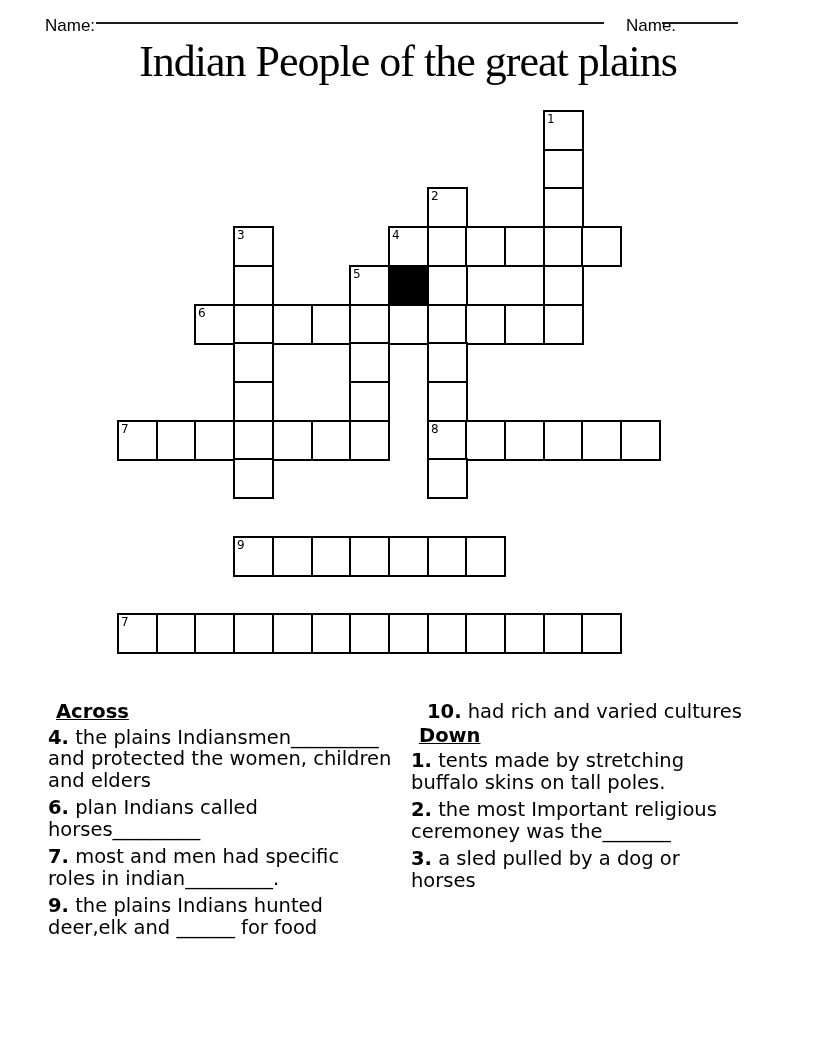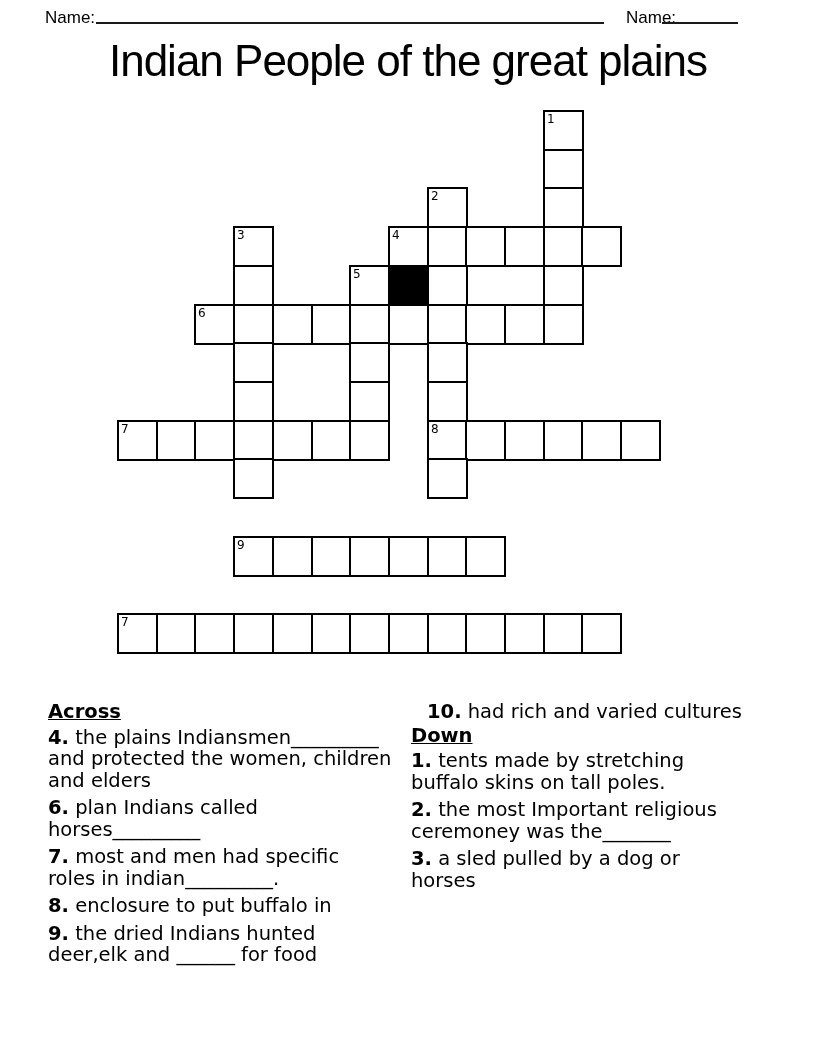--- a/index.html
+++ b/index.html
@@ -3,51 +3,51 @@
 <meta charset="utf-8">
 <style>
   html,body { margin:0; padding:0; background:#ffffff; }
   .page {
     position:relative; width:816px; height:1056px; background:#ffffff;
     font-family:"DejaVu Sans", sans-serif; color:#000;
     overflow:hidden;
   }
   
   .hdr-label {
-    position:absolute; top:8px; font-family:"Liberation Sans", sans-serif;
+    position:absolute; top:16px; font-family:"Liberation Sans", sans-serif;
     font-size:17px; color:#000;
   }
   .name-label { left:45px; }
   .date-label { left:626px; }
   .fill-line { position:absolute; border-bottom:2px solid #1a1a1a; height:20px; top:2px; }
   .name-line { left:96px;  width:508px; }
   .date-line { left:662px; width:76px; }
   
   .title {
     position:absolute; top:36px; left:0; width:816px; text-align:center;
     font-size:44px; letter-spacing:-1px; font-weight:500; color:#000;
-    font-family:Liberation Sans, sans-serif; white-space:nowrap;
+    font-family:Liberation Serif, serif; white-space:nowrap;
   }
   
   .grid { position:absolute; left:0; top:0; }
   .cell {
     position:absolute; width:41px; height:41px; box-sizing:border-box;
     border:2px solid #000; background:#fff;
   }
   .cell.black { background:#000; }
   .cell .num {
     position:absolute; top:0px; left:2px; font-size:12px; line-height:14px;
     font-family:"DejaVu Sans",sans-serif; color:#000;
   }
   
   .clues-col { position:absolute; top:701px; font-size:19.5px; line-height:21.5px; }
   .clues-left  { left:48px;  width:354px; }
   .clues-right { left:411px; width:336px; }
   .clue-heading {
-    font-weight:bold; text-decoration:underline; margin:0 0 4px 0;
+    font-weight:bold; text-decoration:underline; margin:0 0 4px 8px;
     font-size:19.5px;
   }
   .clue { margin:0 0 6px 0; }
   .clue .num { font-weight:bold; }
   .clue .txt { white-space:pre-line; }
 </style>
 </head>
 <body>
 
 <div class="page">
@@ -151,22 +151,21 @@
 
   <div class="clues-col clues-left">
     <p class="clue-heading">Across</p>
     <p class="clue"><span class="num">4.</span> <span class="txt">the plains Indiansmen_________
 and protected the women, children
 and elders</span></p>
     <p class="clue"><span class="num">6.</span> <span class="txt">plan Indians called
 horses_________</span></p>
     <p class="clue"><span class="num">7.</span> <span class="txt">most and men had specific
 roles in indian_________.</span></p>
-    <p class="clue"><span class="num">8.</span> <span class="txt">enclosure to put buffalo in</span></p>
-    <p class="clue"><span class="num">9.</span> <span class="txt">the dried Indians hunted
+    <p class="clue"><span class="num">9.</span> <span class="txt">the plains Indians hunted
 deer,elk and ______ for food</span></p>
   </div>
 
   <div class="clues-col clues-right">
     <p class="clue" style="margin-bottom:2px;margin-left:16px;"><span class="num">10.</span> <span class="txt">had rich and varied cultures</span></p>
     <p class="clue-heading">Down</p>
     <p class="clue"><span class="num">1.</span> <span class="txt">tents made by stretching
 buffalo skins on tall poles.</span></p>
     <p class="clue"><span class="num">2.</span> <span class="txt">the most Important religious
 ceremoney was the_______</span></p>

